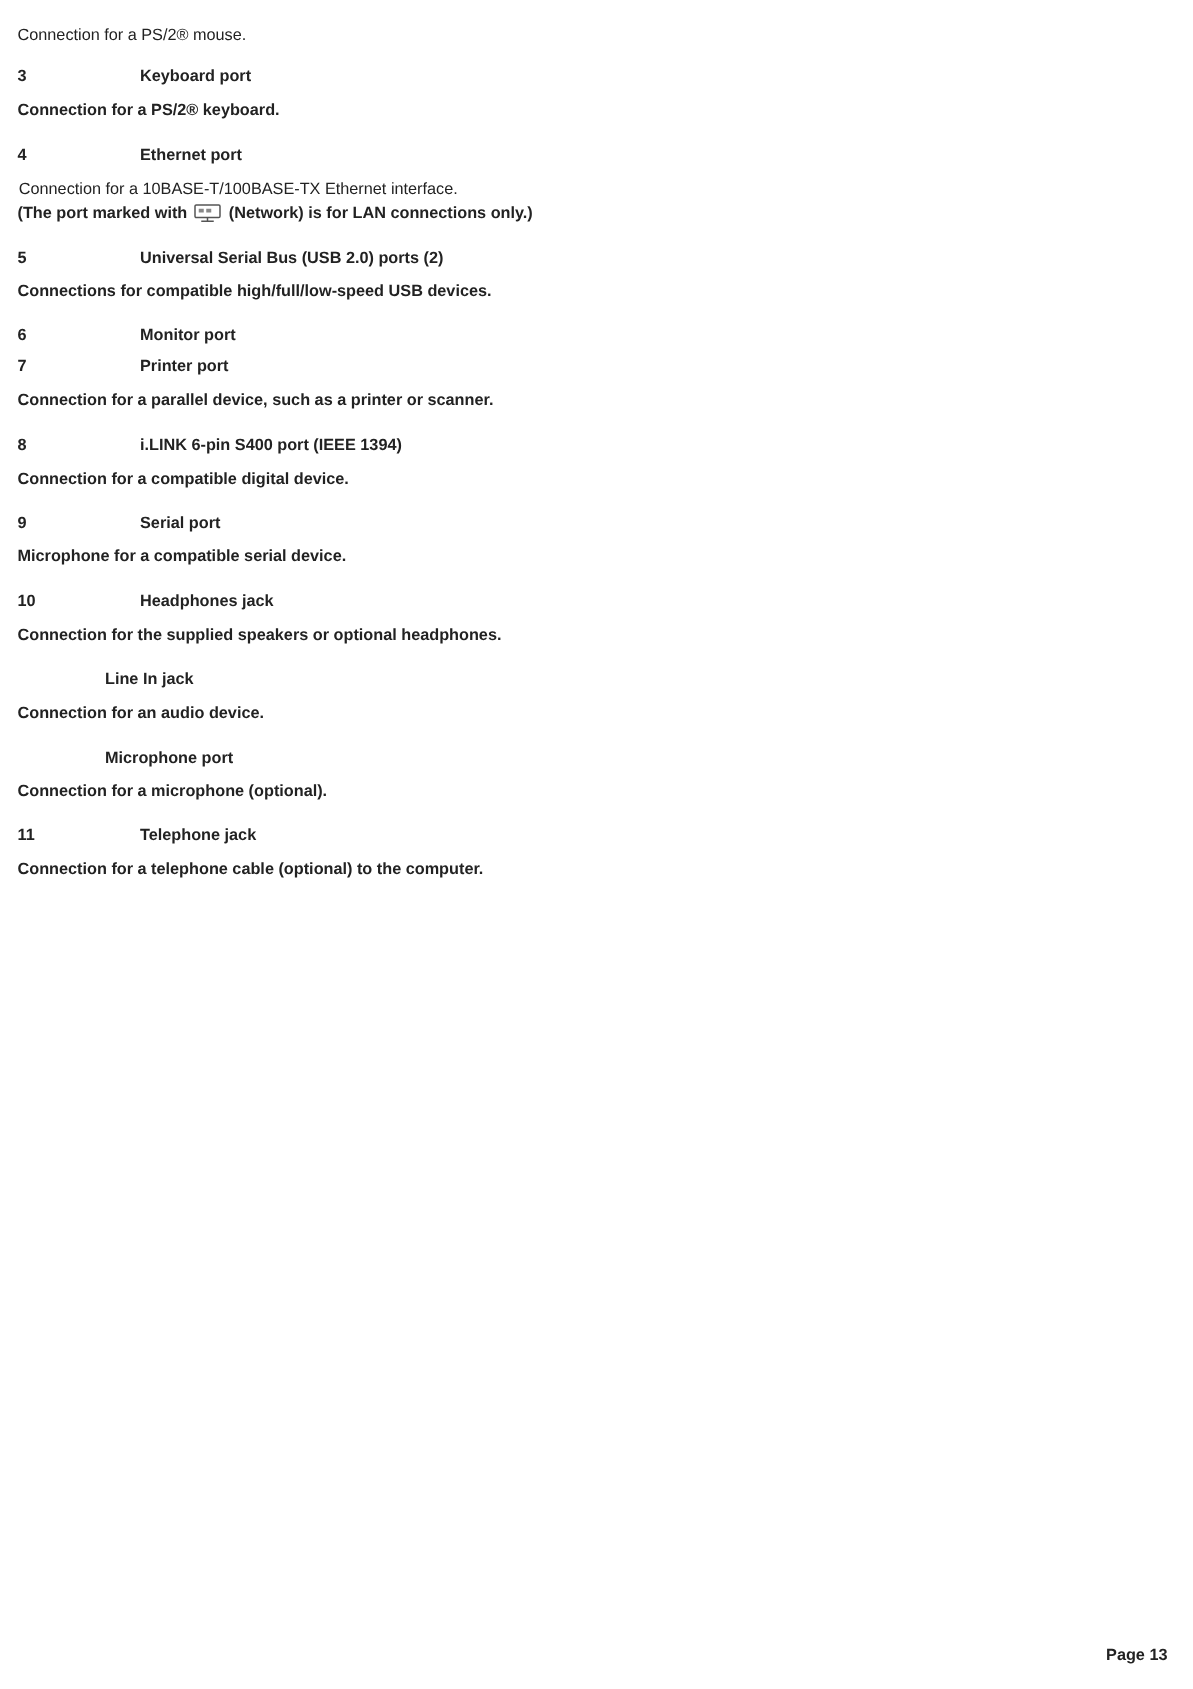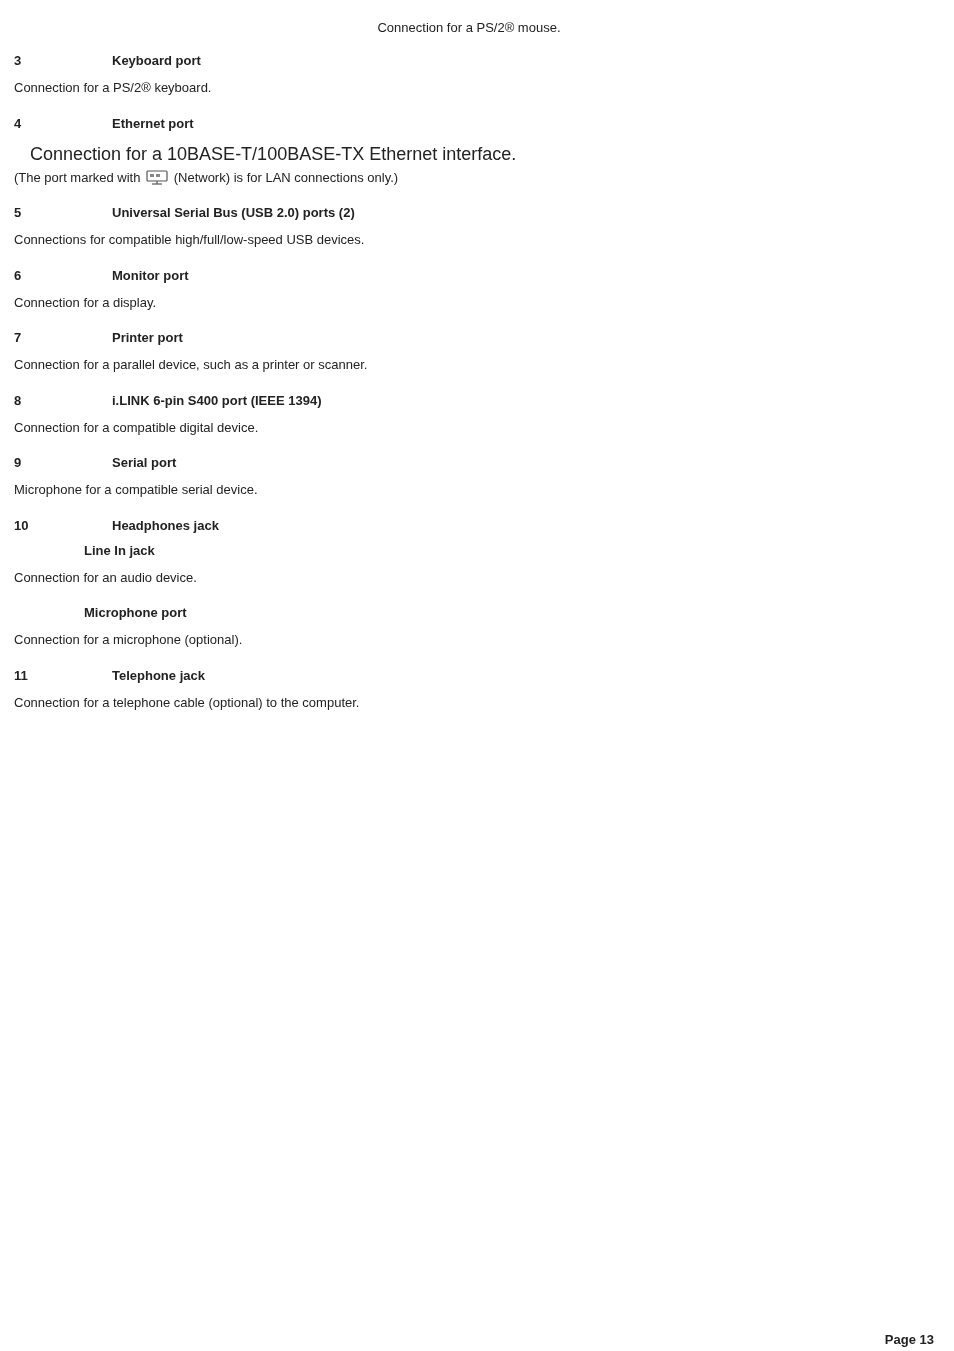--- a/index.html
+++ b/index.html
@@ -13,21 +13,20 @@
       font-size: 13px;
       color: #222;
       padding: 20px 30px 40px 14px;
       width: 954px;
       min-height: 1351px;
       position: relative;
     }
     .intro-line {
       margin-bottom: 18px;
       font-size: 13px;
-      text-align: center;
     }
     .section {
       margin-bottom: 10px;
     }
     .section-header {
       display: flex;
       align-items: baseline;
       margin-bottom: 10px;
     }
     .section-number {
@@ -39,29 +38,30 @@
     .section-title {
       font-weight: bold;
       font-size: 13px;
       padding-left: 28px;
     }
     .section-desc {
       margin-left: 0;
       margin-bottom: 18px;
       font-size: 13px;
       line-height: 1.5;
+      font-weight: bold;
     }
     .section-desc-indented {
-      margin-left: 16px;
-      font-size: 18px;
+      margin-left: 1px;
+      font-size: 13px;
       line-height: 1.5;
     }
     .page-number {
       position: absolute;
-      bottom: 4px;
+      bottom: 20px;
       right: 20px;
       font-weight: bold;
       font-size: 13px;
     }
     .sub-section {
       margin-bottom: 10px;
     }
     .sub-section-header {
       display: flex;
       align-items: baseline;
@@ -125,21 +125,20 @@
     <span class="section-title">Universal Serial Bus (USB 2.0) ports (2)</span>
   </div>
   <p class="section-desc">Connections for compatible high/full/low-speed USB devices.</p>
 </div>
 
 <div class="section">
   <div class="section-header">
     <span class="section-number">6</span>
     <span class="section-title">Monitor port</span>
   </div>
-  <p class="section-desc">Connection for a display.</p>
 </div>
 
 <div class="section">
   <div class="section-header">
     <span class="section-number">7</span>
     <span class="section-title">Printer port</span>
   </div>
   <p class="section-desc">Connection for a parallel device, such as a printer or scanner.</p>
 </div>
 
@@ -157,20 +156,21 @@
     <span class="section-title">Serial port</span>
   </div>
   <p class="section-desc">Microphone for a compatible serial device.</p>
 </div>
 
 <div class="section">
   <div class="section-header">
     <span class="section-number">10</span>
     <span class="section-title">Headphones jack</span>
   </div>
+  <p class="section-desc">Connection for the supplied speakers or optional headphones.</p>
 </div>
 
 <div class="sub-section">
   <div class="sub-section-header">
     <span class="sub-section-number">–</span>
     <span class="sub-section-title">Line In jack</span>
   </div>
   <p class="section-desc">Connection for an audio device.</p>
 </div>
 

